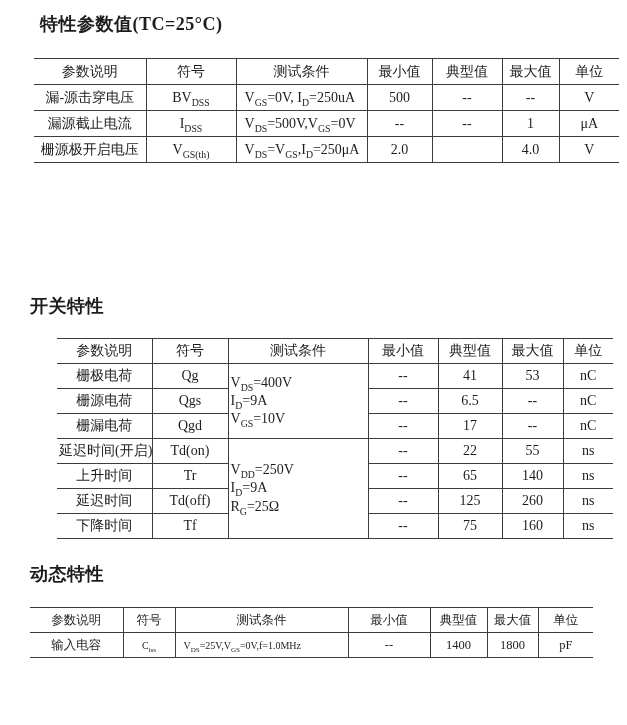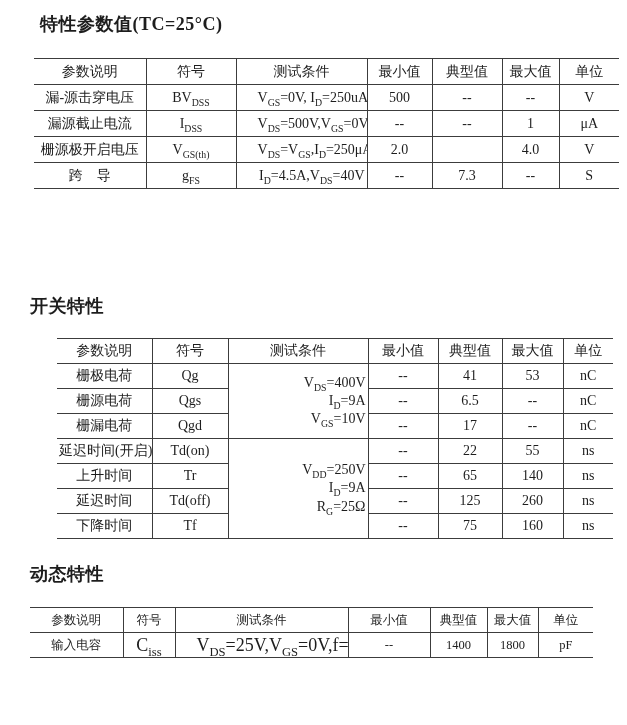--- a/index.html
+++ b/index.html
@@ -35,24 +35,24 @@
   .t tr > *:last-child  { border-right: none; }
 
   .t1 { left: 34px; top: 58px; width: 585px; }
   .t1 th, .t1 td { height: 25px; font-size: 14px; }
 
   .t2 { left: 57px; top: 338px; width: 556px; }
   .t2 th, .t2 td { height: 24px; font-size: 14px; }
 
   .t3 { left: 30px; top: 607px; width: 563px; }
   .t3 th, .t3 td { height: 24px; font-size: 12.5px; }
-  .t3 td.symbol, .t3 td.cond { font-size: 18px; }
-
-  td.cond { text-align: right; padding-left: 21px; }
-  td.cond.merged { text-align: right; padding-left: 2px; line-height: 1.3; white-space: normal; }
+  .t3 td.symbol, .t3 td.cond { font-size: 10px; }
+
+  td.cond { text-align: left; padding-left: 8px; }
+  td.cond.merged { text-align: left; padding-left: 2px; line-height: 1.3; white-space: normal; }
   sub { font-size: 0.7em; line-height: 0; }
 </style>
 </head>
 <body>
 
 <div class="page">
 
   <div class="title" id="title-0">特性参数值(TC=25°C)</div>
 
   <table class="t t1">
@@ -97,29 +97,20 @@
         </tr>
         <tr>
           <td class="param">栅源极开启电压</td>
           <td class="symbol">V<sub>GS(th)</sub></td>
           <td class="cond">V<sub>DS</sub>=V<sub>GS</sub>,I<sub>D</sub>=250μA</td>
           <td class="min">2.0</td>
           <td class="typ"></td>
           <td class="max">4.0</td>
           <td class="unit">V</td>
         </tr>
-        <tr>
-          <td class="param">跨　导</td>
-          <td class="symbol">g<sub>FS</sub></td>
-          <td class="cond">I<sub>D</sub>=4.5A,V<sub>DS</sub>=40V</td>
-          <td class="min">--</td>
-          <td class="typ">7.3</td>
-          <td class="max">--</td>
-          <td class="unit">S</td>
-        </tr>
       </tbody>
   </table>
 
   <div class="title" id="title-1">开关特性</div>
 
   <table class="t t2">
     <colgroup>
       <col style="width:95px">
         <col style="width:76px">
         <col style="width:140px">

